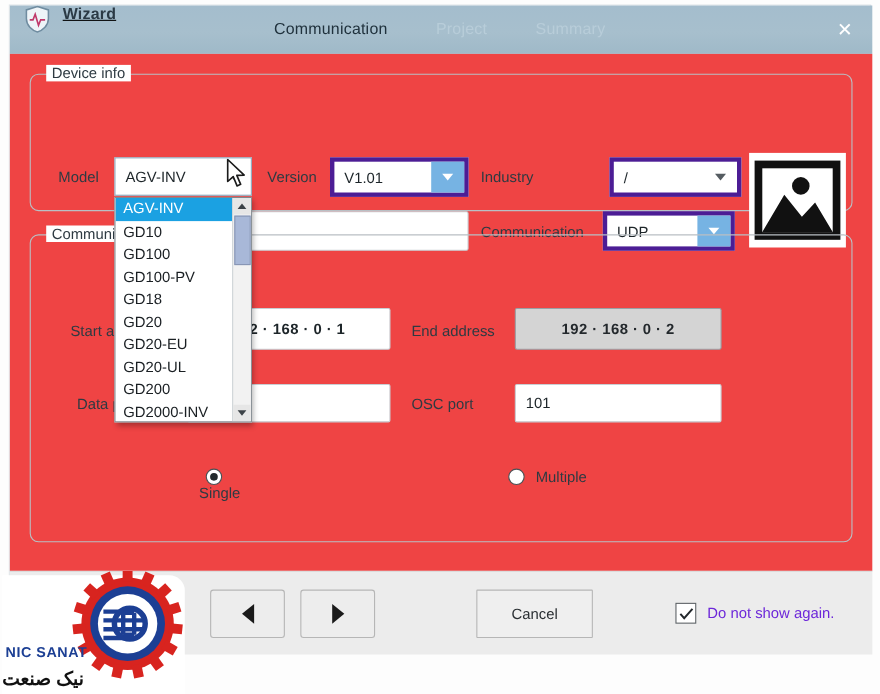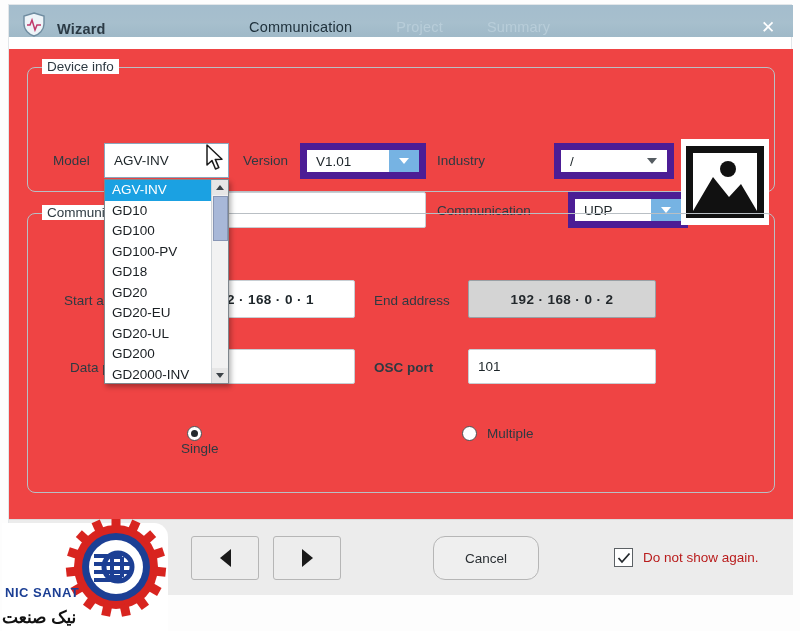--- a/index.html
+++ b/index.html
@@ -23,24 +23,25 @@
     left: 8px; top: 4px;
     width: 784px; height: 590px;
     background: #ffffff;
     border: 1px solid #e2e6e9;
   }
 
   
   .titlebar {
     position: absolute;
     left: 0; top: 0;
-    width: 784px; height: 32px;
+    width: 784px; height: 44px;
     background: linear-gradient(180deg,#a4bdcd 0%, #a7bfcd 55%, #9fb9c8 100%);
     display: flex;
-    align-items: flex-end;
+    align-items: flex-start;
+    text-decoration: underline;
   }
   .wiz-icon {
     margin-left: 13px;
     width: 24px; height: 25px;
     display: flex; align-items: center; justify-content: center;
   }
   .wiz-title {
     margin-left: 11px;
     font-size: 14.5px;
     font-weight: bold;
@@ -129,21 +130,21 @@
   }
   .textbox.ip {
     letter-spacing: .4px;
     font-weight: bold;
   }
 
   
   .combo {
     position: absolute;
     background: #ffffff;
-    border: 7px solid #4c1d95;
+    border: 4px solid #4c1d95;
     display: flex;
     align-items: center;
     cursor: pointer;
   }
   .combo .val {
     flex: 1;
     padding-left: 9px;
     font-size: 13.5px;
     color: #1d2529;
   }
@@ -310,42 +311,42 @@
     border-top: 9px solid transparent;
     border-bottom: 9px solid transparent;
     border-left: 11px solid #1a1a1a;
   }
   #btn-cancel {
     position: absolute;
     left: 424px; top: 16px;
     width: 106px; height: 44px;
     background: #efefef;
     border: 1px solid #b6b6b6;
-    border-radius: 12px;
+    border-radius: 1px;
     display: flex; align-items: center; justify-content: center;
     font-size: 13.5px;
     color: #2a2f33;
     cursor: pointer;
   }
   .chk-row {
     position: absolute;
     left: 605px; top: 28px;
     display: flex; align-items: center;
     cursor: pointer;
   }
   .chk-box {
     width: 19px; height: 19px;
     background: #ffffff;
     border: 1.6px solid #5c6165;
     display: flex; align-items: center; justify-content: center;
   }
   .chk-label {
     margin-left: 10px;
     font-size: 13.5px;
-    color: #b91c1c;
+    color: #6d28d9;
   }
 
   
   .watermark {
     position: absolute;
     left: 60px; top: 523px;
     width: 112px; height: 119px;
     z-index: 40;
   }
   .wm-bg {
@@ -425,21 +426,21 @@
         <div class="val">/</div>
         <div class="arrow-btn plain">
           <div class="chev dark"></div>
         </div>
       </div>
 
       <div class="lbl" style="left:44px; top:154px;">Name</div>
       <div class="textbox" style="left:199px; top:143px; width:218px; height:36px;" placeholder=""></div>
 
       <div class="lbl" style="left:428px; top:154px;">Communication</div>
-      <div class="combo" style="left:559px; top:143px; width:120px; height:36px;gap:24px;">
+      <div class="combo" style="left:539px; top:143px; width:120px; height:36px;gap:24px;">
         <div class="val">UDP</div>
         <div class="arrow-btn">
           <div class="chev"></div>
         </div>
       </div>
 
       <div class="img-placeholder">
         <svg width="84" height="82" viewBox="0 0 84 82">
           <rect x="3" y="5" width="78" height="72" fill="#111111"></rect>
           <rect x="10" y="12" width="64" height="58" fill="#ffffff"></rect>
@@ -454,21 +455,21 @@
 
       <div class="lbl" style="left:55px; top:244px;">Start address</div>
       <div class="textbox ip" style="left:161px; top:231px; width:185px; height:38px; justify-content:center; padding-left:0;">192 · 168 · 0 · 1</div>
 
       <div class="lbl" style="left:365px; top:244px;">End address</div>
       <div class="textbox disabled" style="left:459px; top:231px; width:188px; height:38px;">192 · 168 · 0 · 2</div>
 
       <div class="lbl" style="left:61px; top:311px;">Data port</div>
       <div class="textbox" style="left:161px; top:300px; width:185px; height:35px;">100</div>
 
-      <div class="lbl" style="left:365px; top:311px;font-weight:bold;">OSC port</div>
+      <div class="lbl" style="left:365px; top:311px;">OSC port</div>
       <div class="textbox" style="left:459px; top:300px; width:188px; height:35px;">101</div>
 
       <div class="radio-row" style="left:162px; top:377px;flex-direction:column;">
         <div class="radio-outer">
           <div class="radio-inner"></div>
         </div>
         <div class="radio-label">Single</div>
       </div>
 
       <div class="radio-row" style="left:453px; top:377px;">

